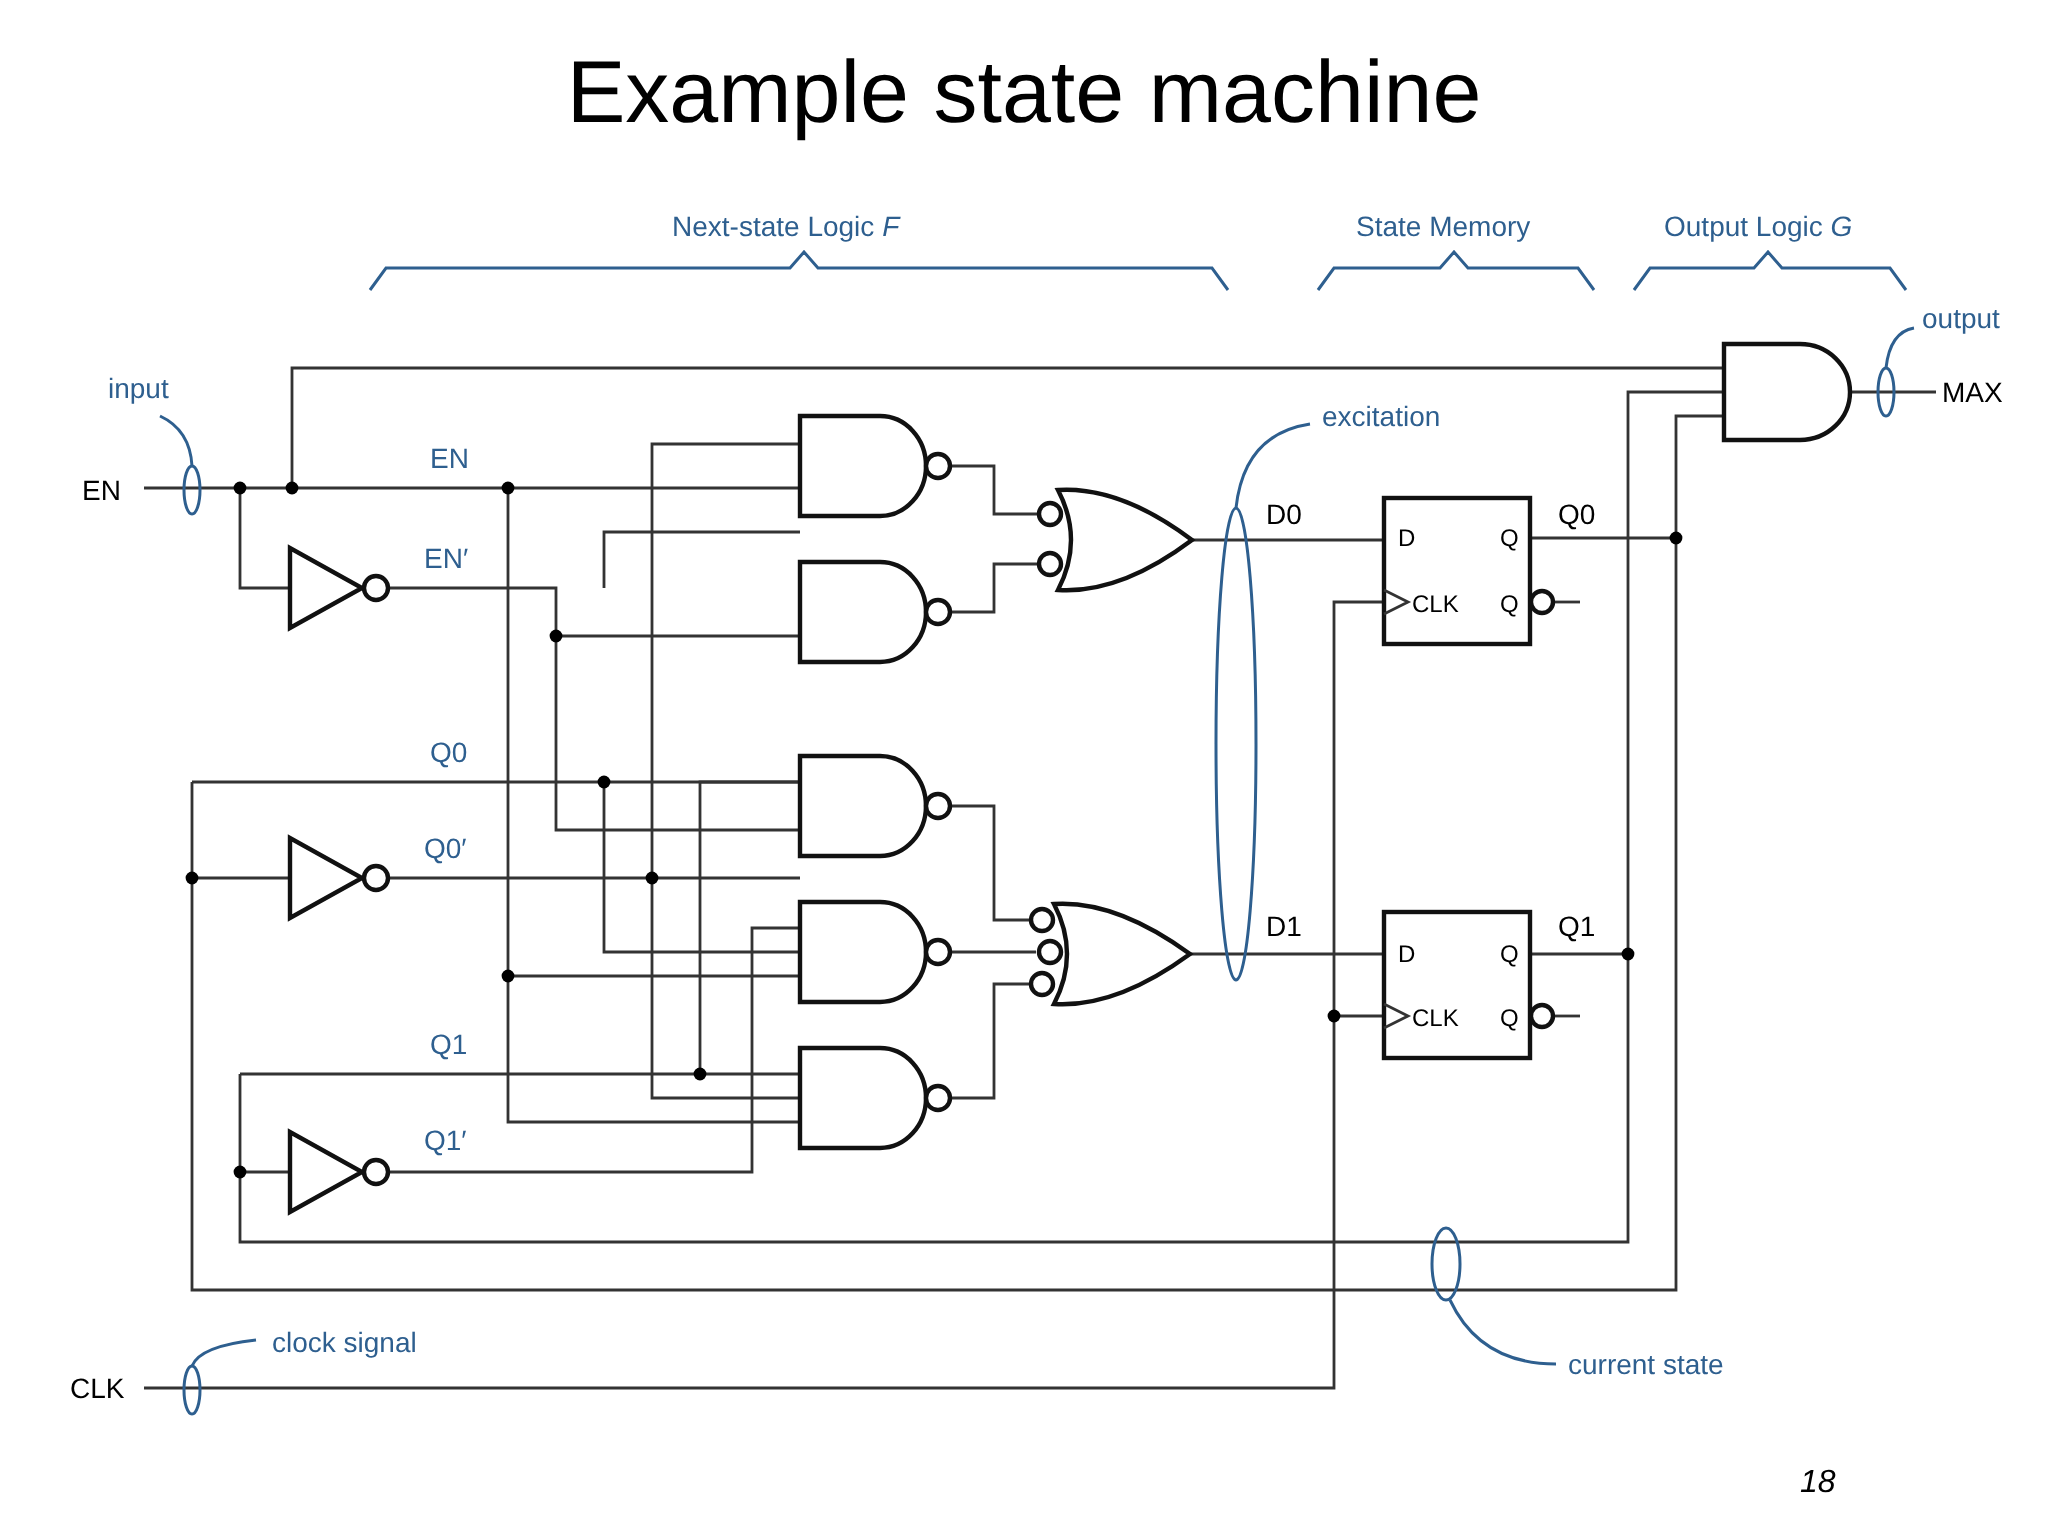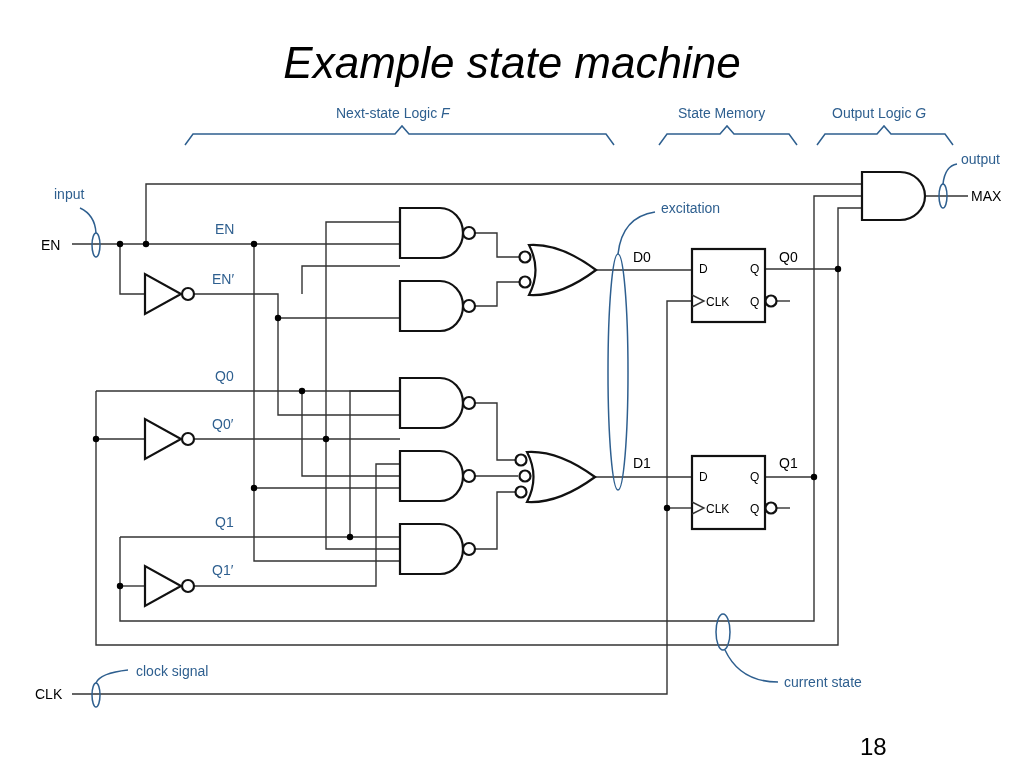--- a/index.html
+++ b/index.html
@@ -1,18 +1,18 @@
 <!DOCTYPE html>
 <html><head>
 <meta charset="utf-8">
 <style>
   html, body { margin:0; padding:0; background:#ffffff; }
   body { width:1024px; height:768px; position:relative; overflow:hidden; font-family:"Liberation Sans", sans-serif; }
-  #title { position:absolute; left:0; width:1024px; top:38px; text-align:center; font-size:44px; color:#000; font-family:"Liberation Sans", sans-serif;font-style:italic; }
-  #page-num { position:absolute; left:860px; top:733px; font-size:24px; color:#000; }
+  #title { position:absolute; left:0; width:1024px; top:22px; text-align:center; font-size:44px; color:#000; font-family:"Liberation Sans", sans-serif; }
+  #page-num { position:absolute; left:900px; top:733px; font-size:16px; color:#000;font-style:italic; }
   svg { position:absolute; left:0; top:0; }
   .w { stroke:#333; stroke-width:1.4; fill:none; }
   .g { stroke:#111; stroke-width:2.2; fill:#fff; }
   .dot { fill:#000; }
   .blue { stroke:#2e5f8f; stroke-width:1.5; fill:none; }
   .bt { fill:#2e5f8f; font-size:14px; font-family:"Liberation Sans", sans-serif; }
   .kt { fill:#000; font-size:14px; font-family:"Liberation Sans", sans-serif; }
   .ft { fill:#000; font-size:12px; font-family:"Liberation Sans", sans-serif; }
 </style>
 </head>

